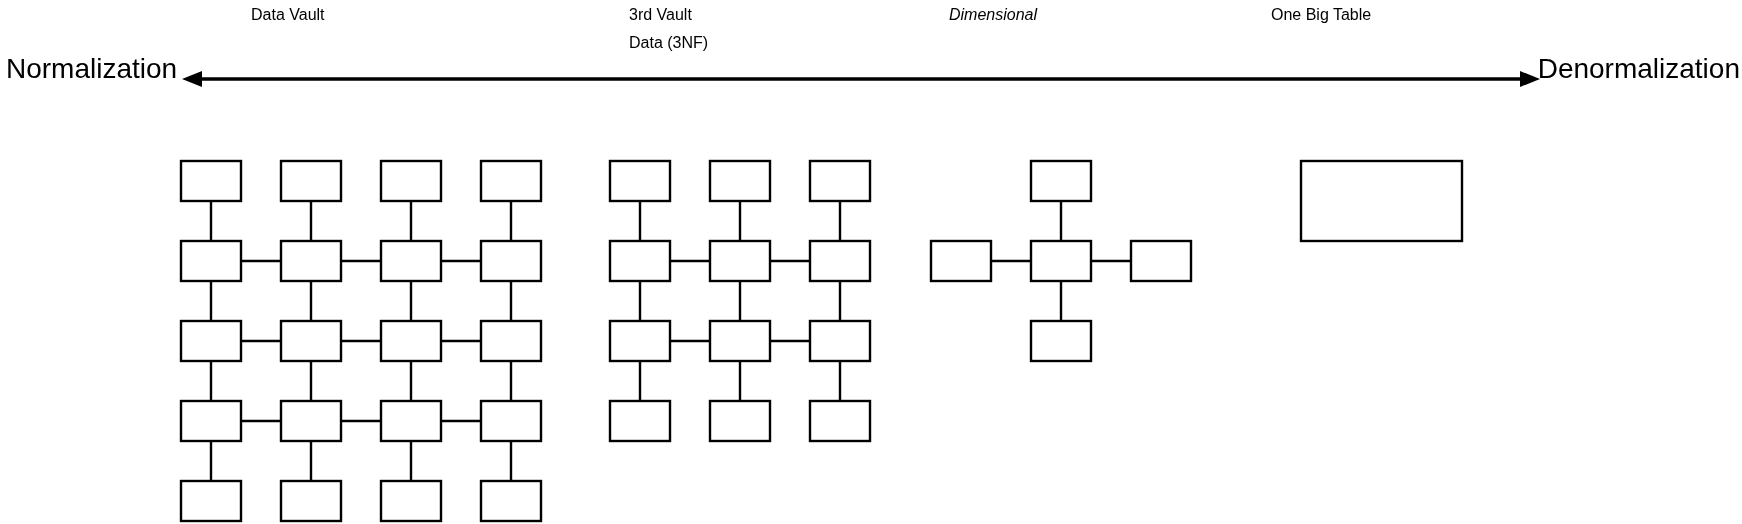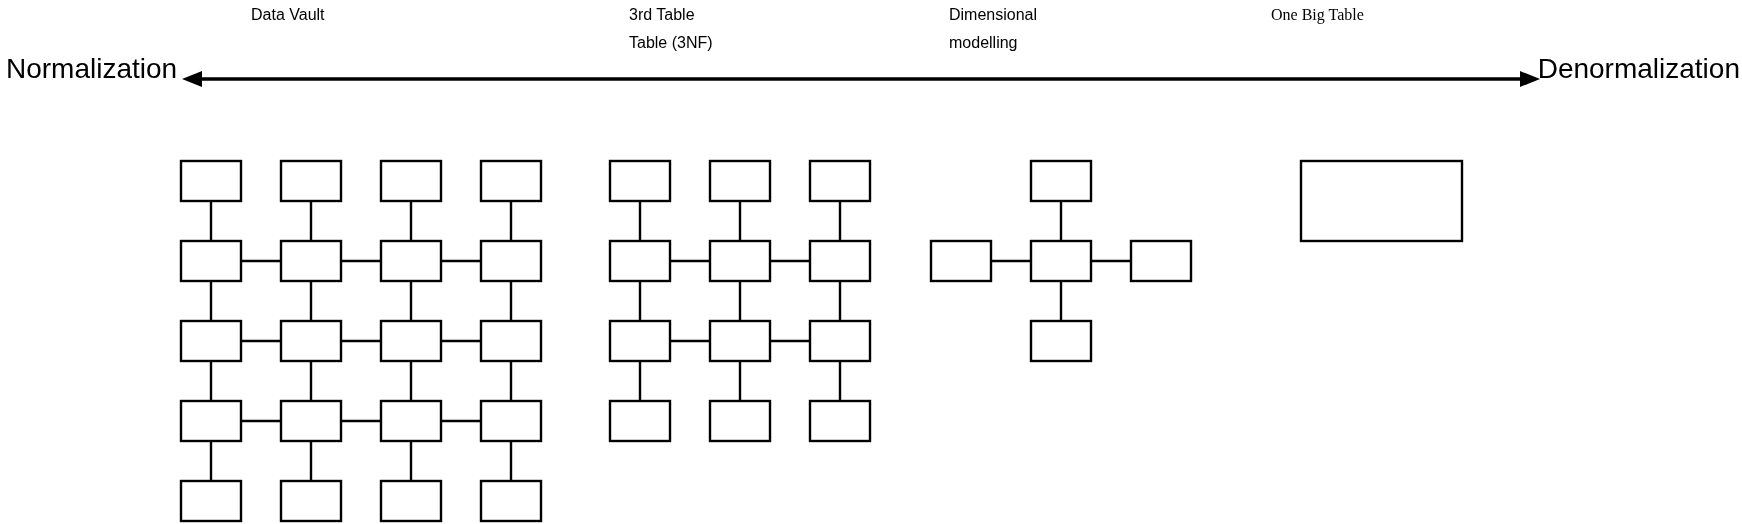--- a/index.html
+++ b/index.html
@@ -34,22 +34,22 @@
     position: absolute;
     top: 1px;
     width: 220px;
     text-align: left;
     font-size: 16px;
     line-height: 28px;
   }
   .method-label .line { display: block; }
   #label-data-vault  { left: 251px; }
   #label-3nf         { left: 629px; }
-  #label-dimensional { left: 949px; }
-  #label-obt         { left: 1271px; font-family: Liberation Serif, serif; }
+  #label-dimensional { left: 949px; font-style: italic; }
+  #label-obt         { left: 1271px; }
 </style>
 </head>
 <body>
 
 <div id="canvas">
 
   <svg id="diagram-svg" width="1742" height="524" viewBox="0 0 1742 524">
       <line x1="198" y1="79" x2="1524" y2="79" stroke="#000000" stroke-width="3.6"></line>
       <polygon points="182,79 202,71 202,87" fill="#000000"></polygon>
       <polygon points="1540,79 1520,71 1520,87" fill="#000000"></polygon>
@@ -137,26 +137,25 @@
 
   <div class="axis-label left">Normalization</div>
 
   <div class="axis-label right">Denormalization</div>
 
   <div id="label-data-vault" class="method-label">
     <span class="line">Data Vault</span>
   </div>
 
   <div id="label-3nf" class="method-label">
-    <span class="line">3rd Table</span>
-    <span class="line">Table (3NF)</span>
+    <span class="line">3rd Vault</span>
+    <span class="line">Data (3NF)</span>
   </div>
 
   <div id="label-dimensional" class="method-label">
     <span class="line">Dimensional</span>
-    <span class="line">modelling</span>
   </div>
 
   <div id="label-obt" class="method-label">
     <span class="line">One Big Table</span>
   </div>
 
 </div>
 
 </body></html>

